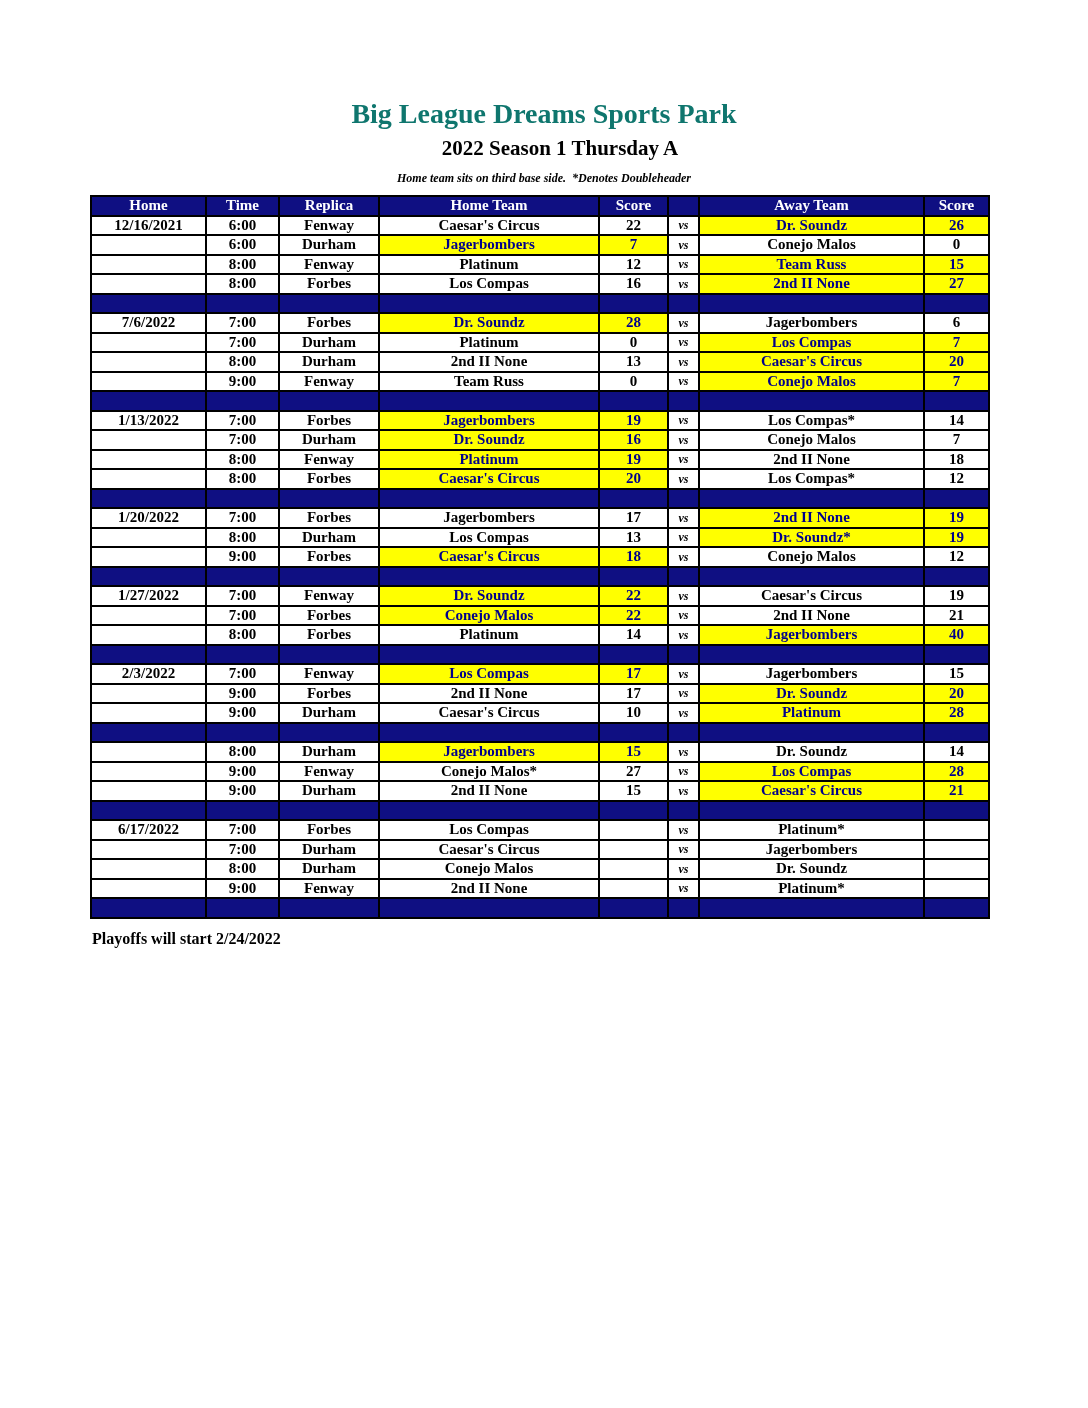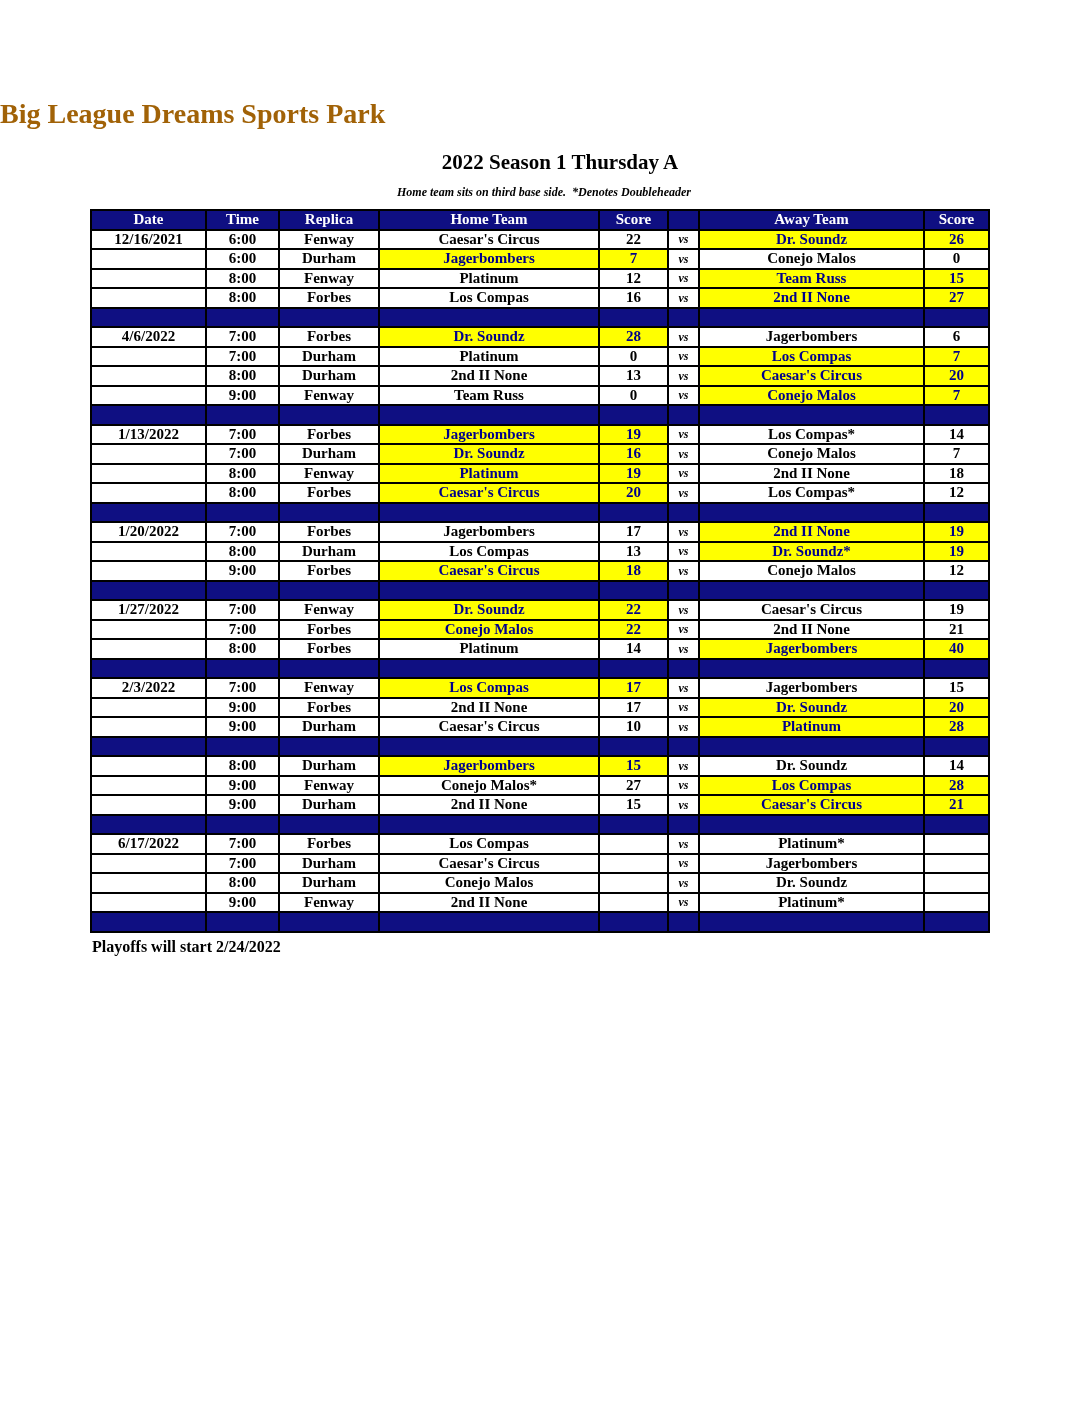--- a/index.html
+++ b/index.html
@@ -6,27 +6,28 @@
   html, body { background: #ffffff; }
   body {
     width: 1088px;
     height: 1408px;
     font-family: "Liberation Serif", serif;
     position: relative;
     overflow: hidden;
   }
   .page-title {
     margin-top: 98px;
+    text-align: center;
     font-size: 28px;
     font-weight: bold;
-    color: #a16207;
+    color: #0f766e;
     letter-spacing: 0px;
   }
   .page-subtitle {
-    margin-top: 20px;
+    margin-top: 6px;
     text-align: center;
     font-size: 21px;
     font-weight: bold;
     color: #000000;
     padding-left: 32px;
   }
   .page-note {
     margin-top: 10px;
     text-align: center;
     font-size: 12px;
@@ -65,21 +66,21 @@
   td.hl {
     background: var(--yellow);
     color: var(--yellow-text);
   }
   td.vs {
     font-size: 12px;
     font-style: italic;
   }
   .footer-note {
     margin-left: 92px;
-    margin-top: 5px;
+    margin-top: 11px;
     font-size: 16px;
     font-weight: bold;
     color: #000000;
   }
 </style>
 </head>
 <body style="--navy: #0f0f82; --yellow: #ffff00; --yellow-text: #00008b;">
 
 <div class="page-title">Big League Dreams Sports Park</div>
 <div class="page-subtitle">2022 Season 1 Thursday A</div>
@@ -91,21 +92,21 @@
       <col style="width: 73px;">
       <col style="width: 100px;">
       <col style="width: 220px;">
       <col style="width: 69px;">
       <col style="width: 31px;">
       <col style="width: 225px;">
       <col style="width: 65px;">
     </colgroup>
   <thead>
     <tr>
-        <th>Date</th>
+        <th>Home</th>
         <th>Time</th>
         <th>Replica</th>
         <th>Home Team</th>
         <th>Score</th>
         <th></th>
         <th>Away Team</th>
         <th>Score</th>
       </tr>
   </thead>
   <tbody>
@@ -153,21 +154,21 @@
         <td class="sep"></td>
         <td class="sep"></td>
         <td class="sep"></td>
         <td class="sep"></td>
         <td class="sep"></td>
         <td class="sep"></td>
         <td class="sep"></td>
         <td class="sep"></td>
       </tr>
       <tr>
-        <td>4/6/2022</td>
+        <td>7/6/2022</td>
         <td>7:00</td>
         <td>Forbes</td>
         <td class="hl">Dr. Soundz</td>
         <td class="hl">28</td>
         <td class="vs">vs</td>
         <td>Jagerbombers</td>
         <td>6</td>
       </tr>
       <tr>
         <td></td>

